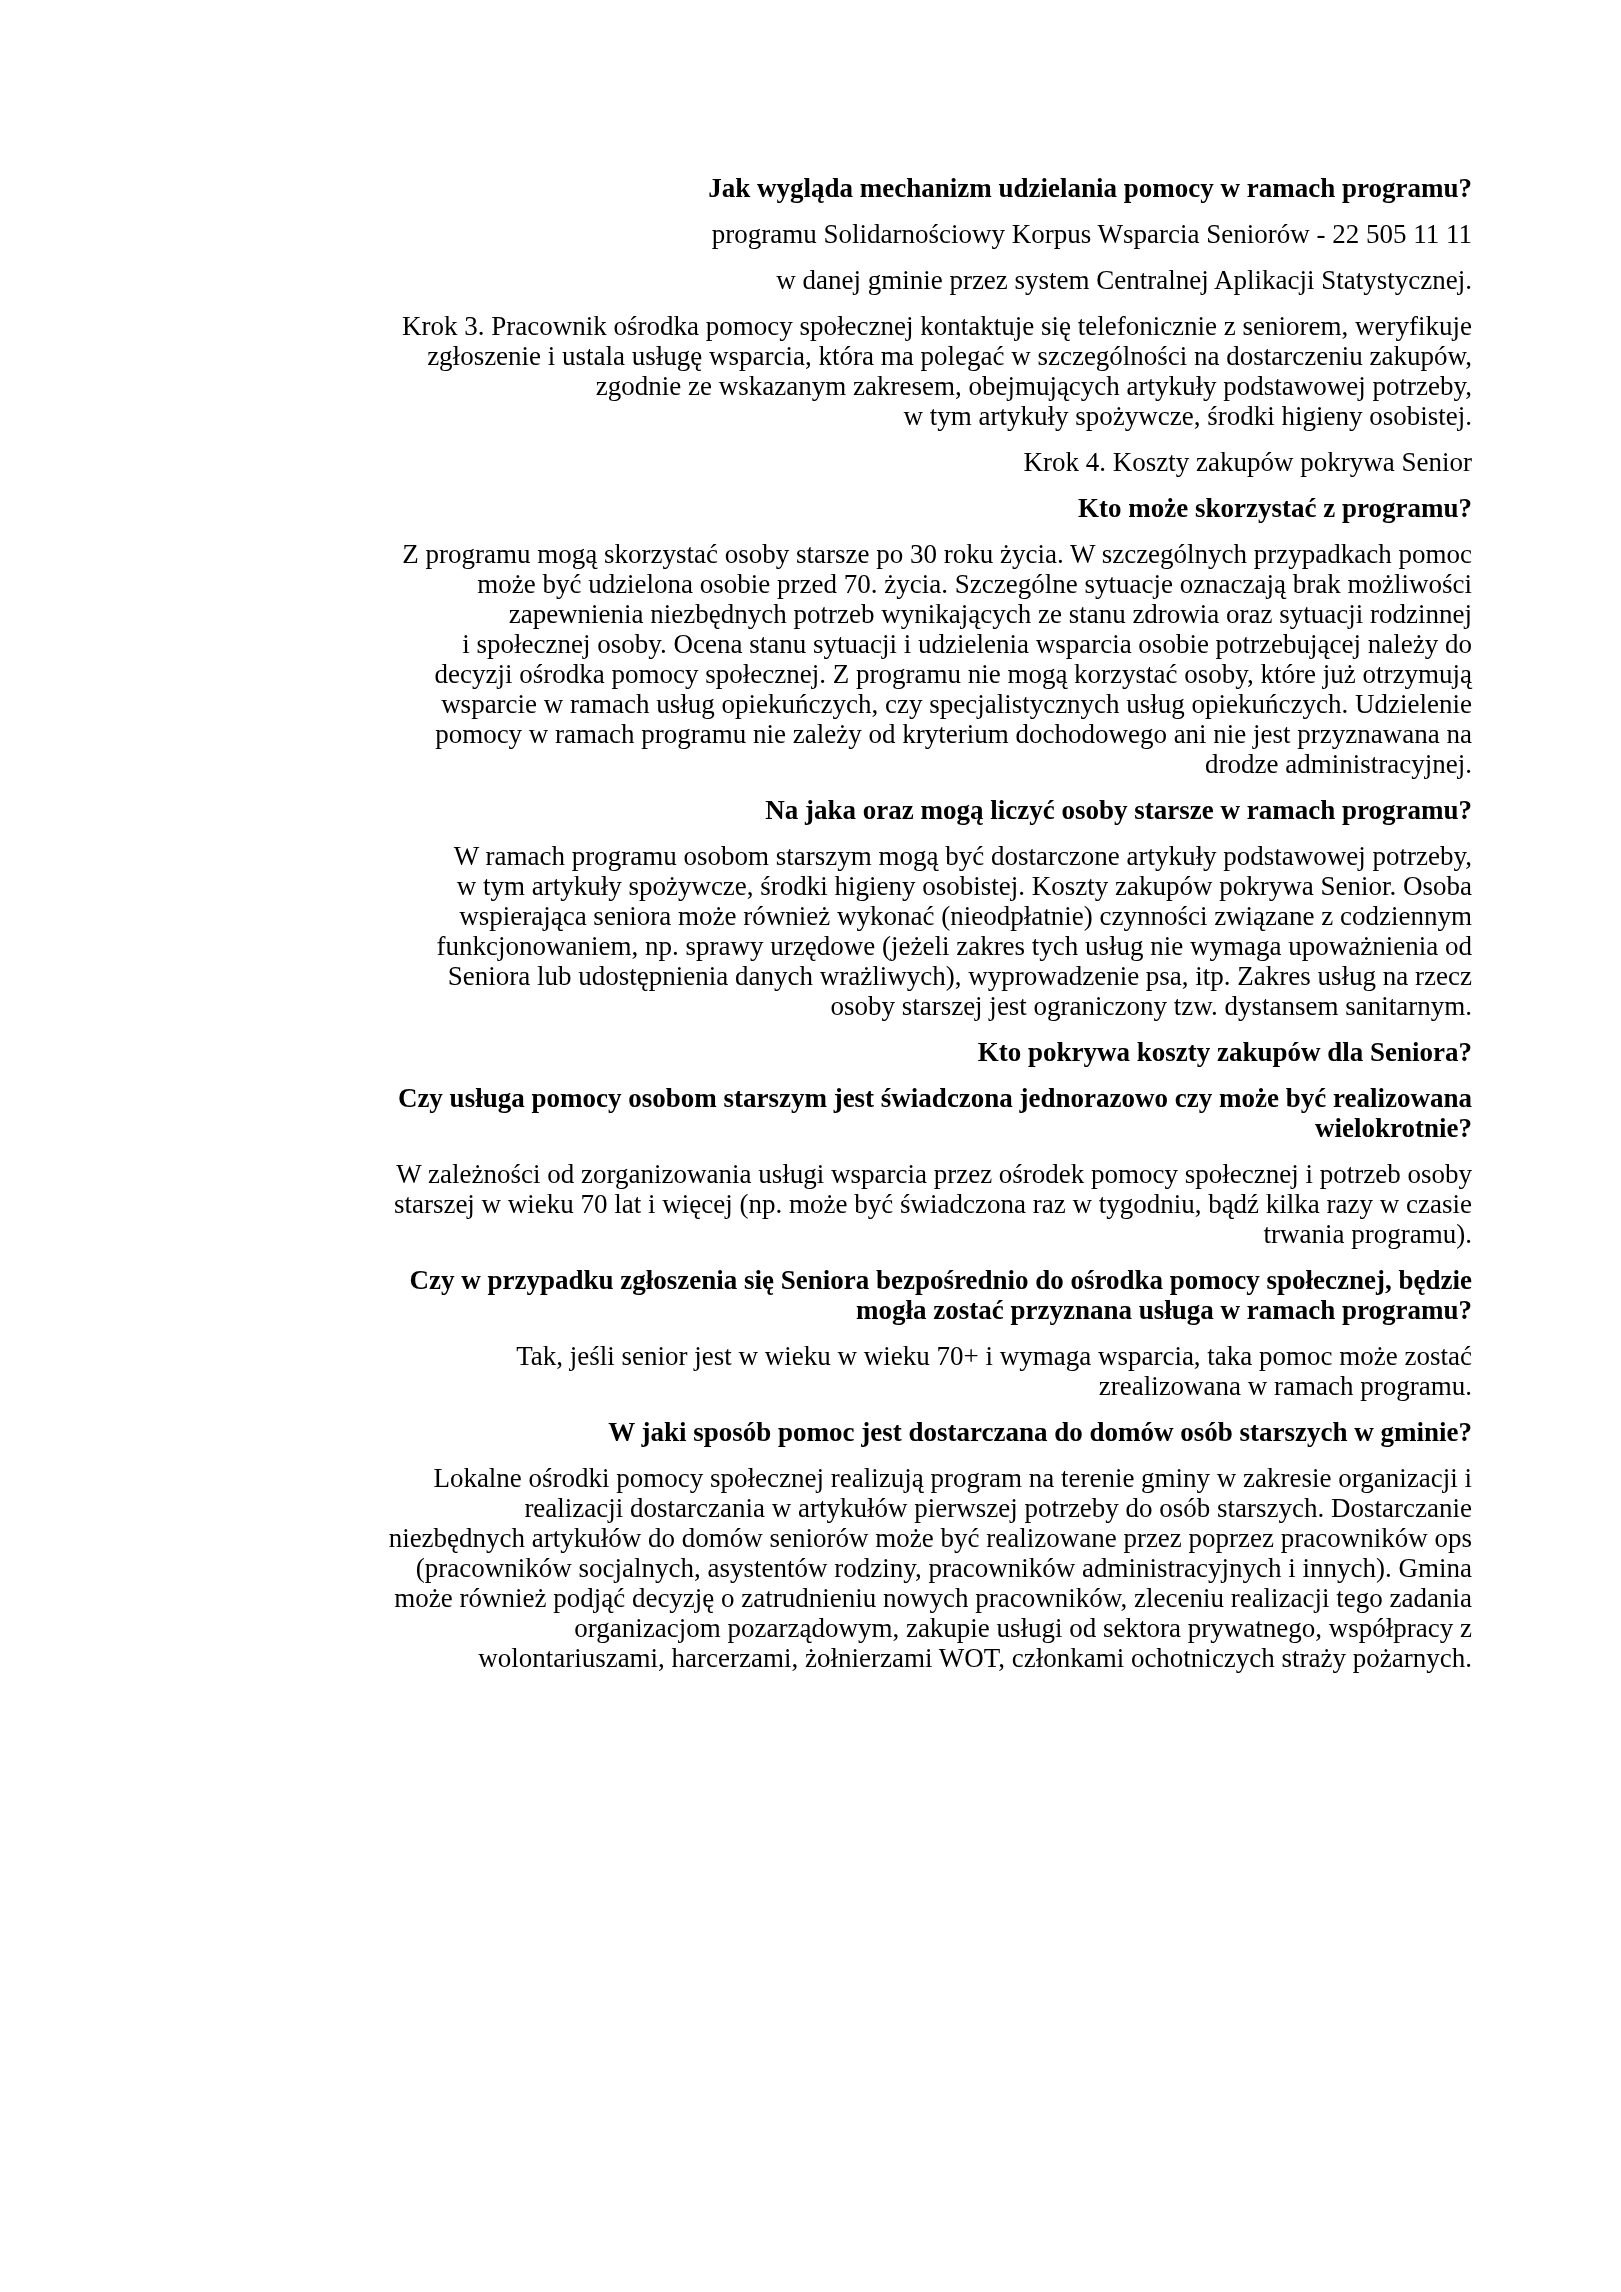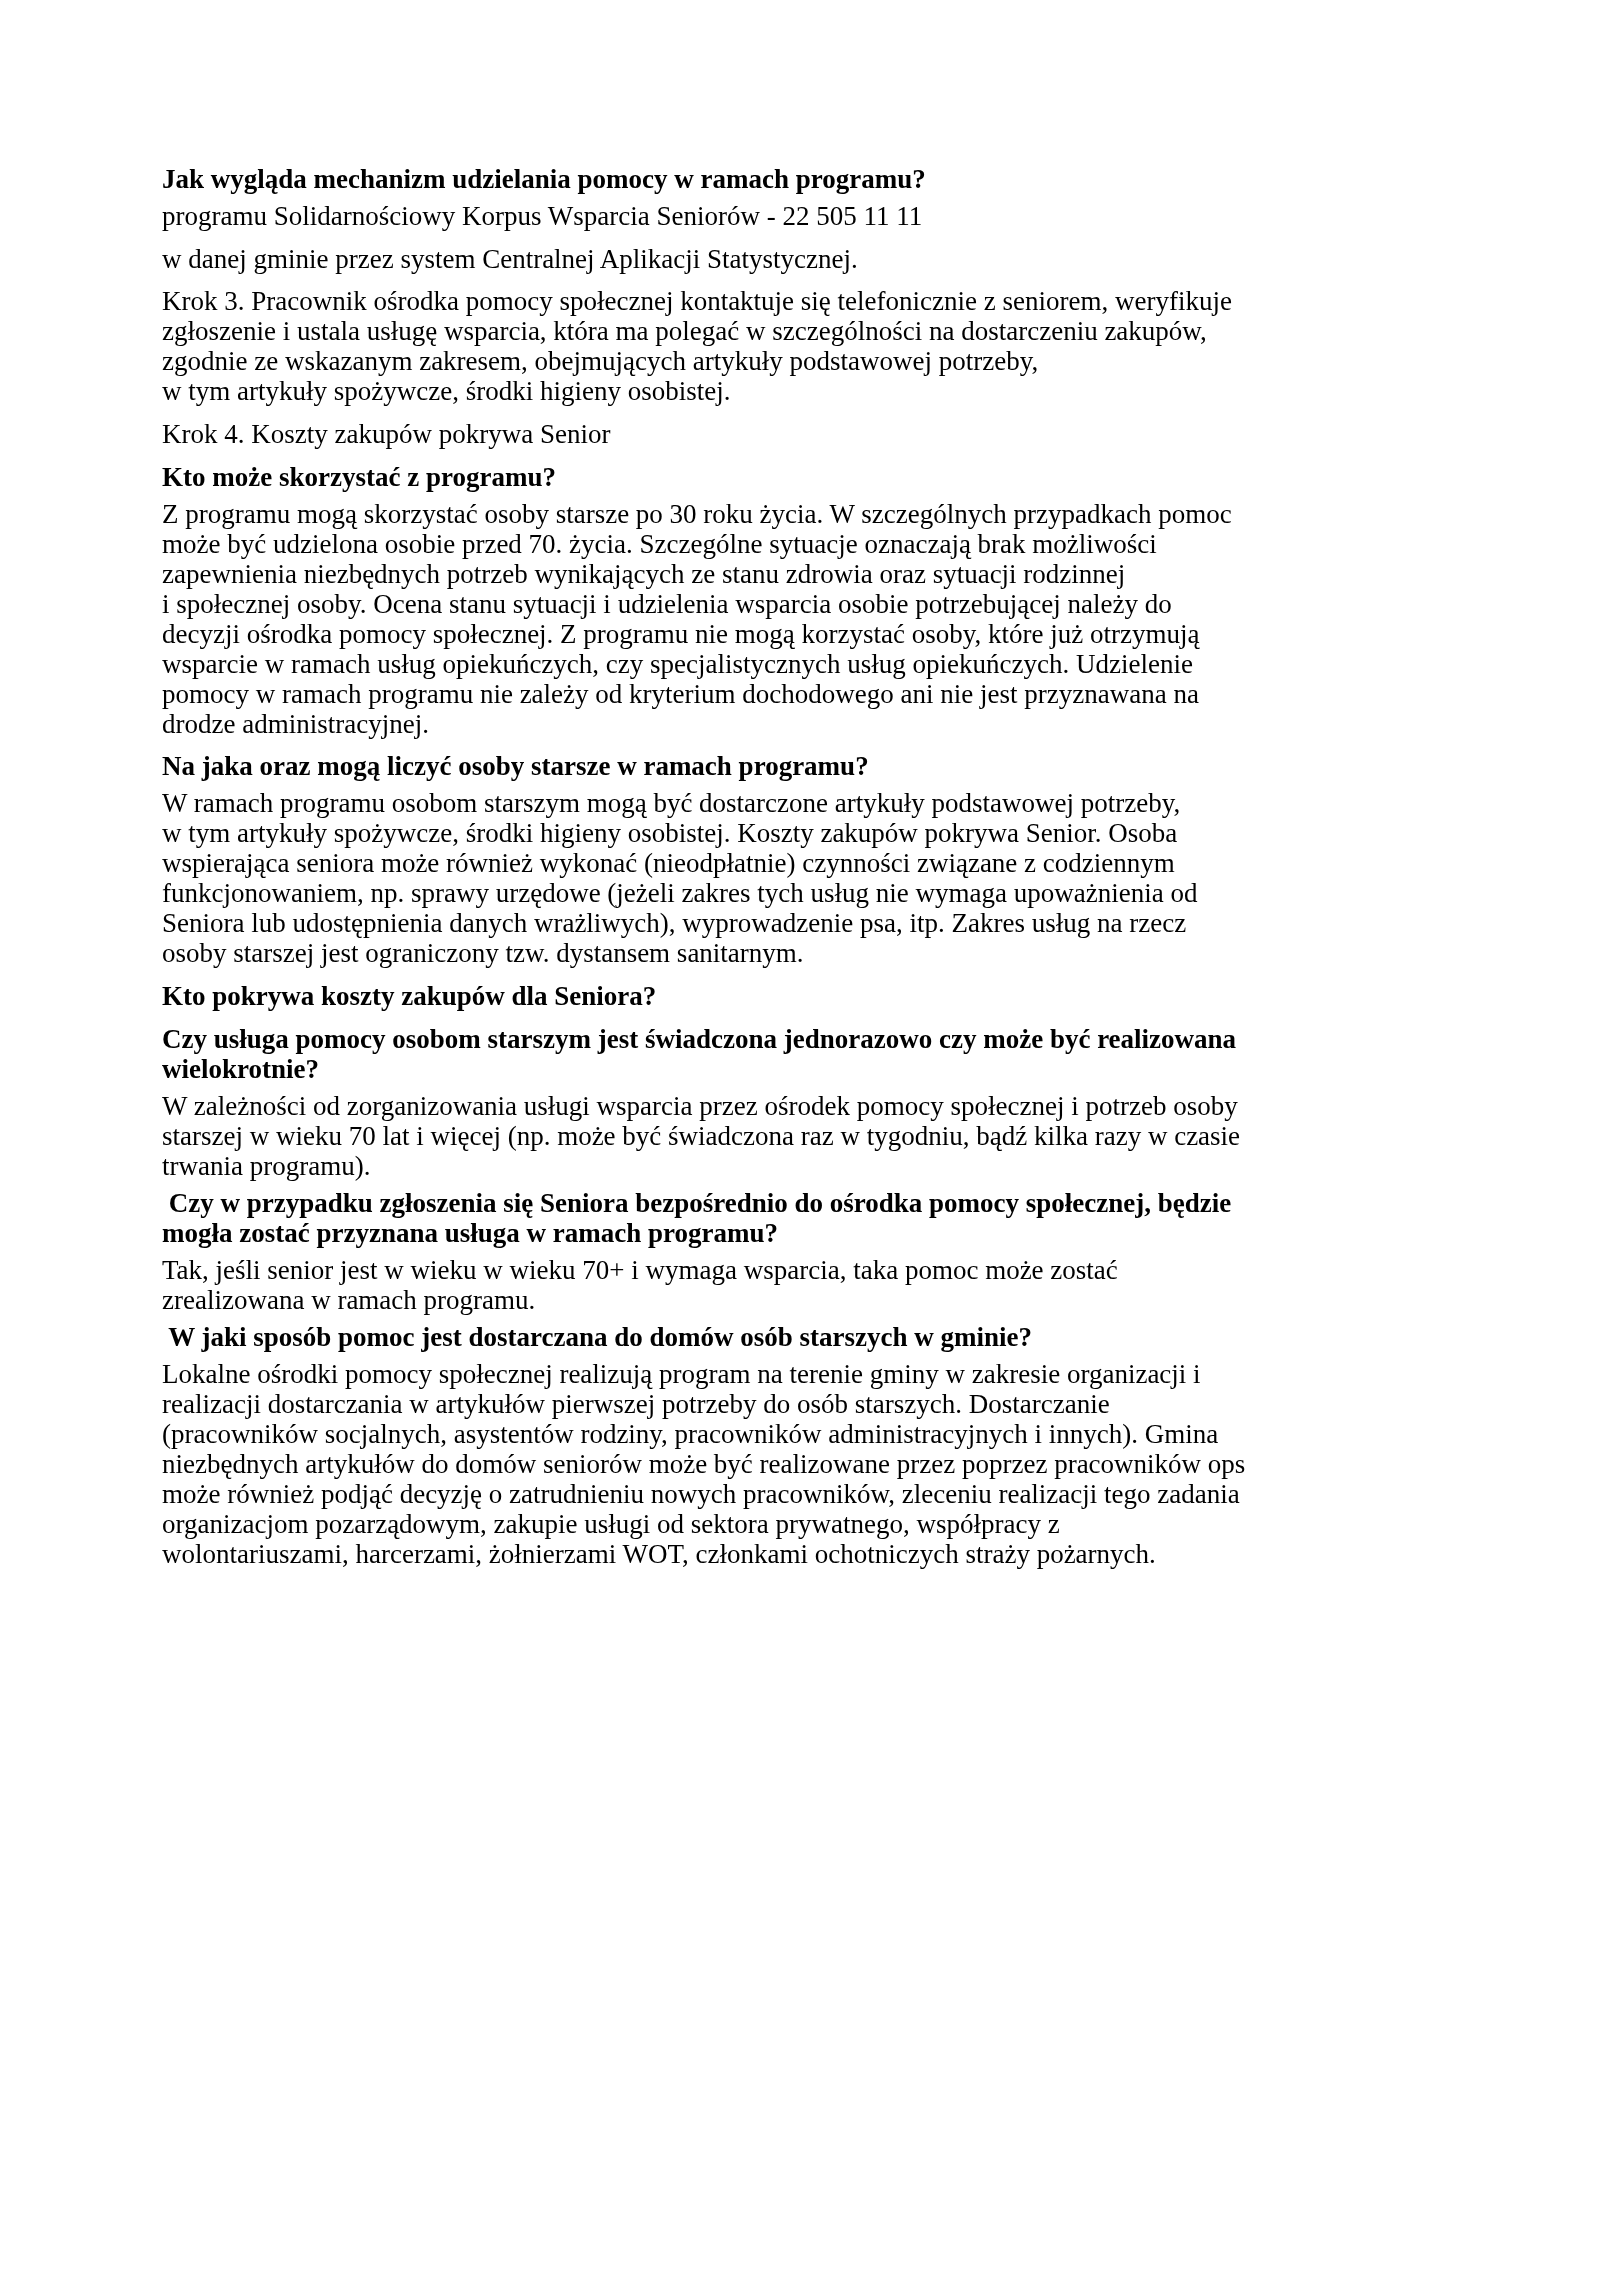--- a/index.html
+++ b/index.html
@@ -5,21 +5,21 @@
   html, body { margin: 0; padding: 0; background: #ffffff; }
   body {
     width: 1621px; height: 2293px; position: relative; overflow: hidden;
     font-family: "Liberation Serif", "DejaVu Serif", serif;
     color: #000000;
   }
   .page {
     position: absolute; left: 155px; top: 157px; width: 1333px;
     font-size: 27px; line-height: 30px;
   }
-  .block { margin: 7px; }
+  .block { margin: 16px; text-align: right; }
   .gap { margin-top: 12.7px; }
   .heading { font-weight: bold; }
   .line { display: block; white-space: pre; }
 </style>
 </head>
 <body>
 
 <div class="page">
 
   <div class="section">
@@ -102,22 +102,22 @@
     </div>
   </div>
 
   <div class="section">
     <div class="block heading">
       <span class="line"> W jaki sposób pomoc jest dostarczana do domów osób starszych w gminie?</span>
     </div>
     <div class="block">
       <span class="line">Lokalne ośrodki pomocy społecznej realizują program na terenie gminy w zakresie organizacji i</span>
       <span class="line">realizacji dostarczania w artykułów pierwszej potrzeby do osób starszych. Dostarczanie</span>
+      <span class="line">niezbędnych artykułów do domów seniorów może być realizowane przez poprzez pracowników ops</span>
       <span class="line">(pracowników socjalnych, asystentów rodziny, pracowników administracyjnych i innych). Gmina</span>
-      <span class="line">niezbędnych artykułów do domów seniorów może być realizowane przez poprzez pracowników ops</span>
       <span class="line">może również podjąć decyzję o zatrudnieniu nowych pracowników, zleceniu realizacji tego zadania</span>
       <span class="line">organizacjom pozarządowym, zakupie usługi od sektora prywatnego, współpracy z</span>
       <span class="line">wolontariuszami, harcerzami, żołnierzami WOT, członkami ochotniczych straży pożarnych.</span>
     </div>
   </div>
 
 </div>
 
 
 </body></html>

